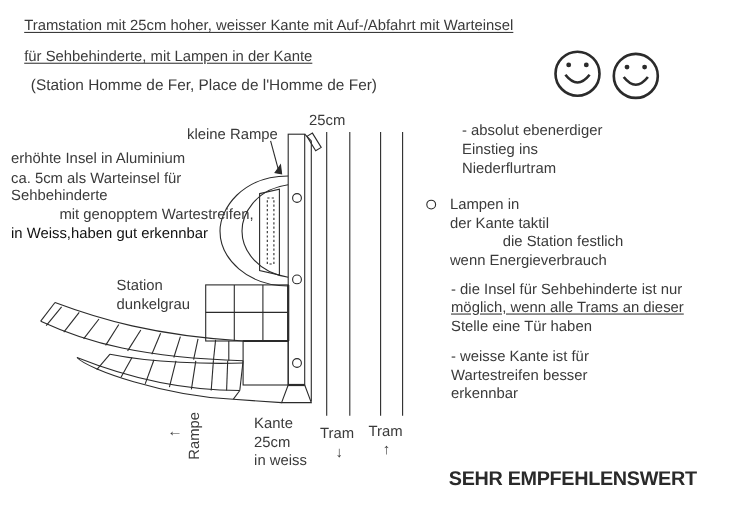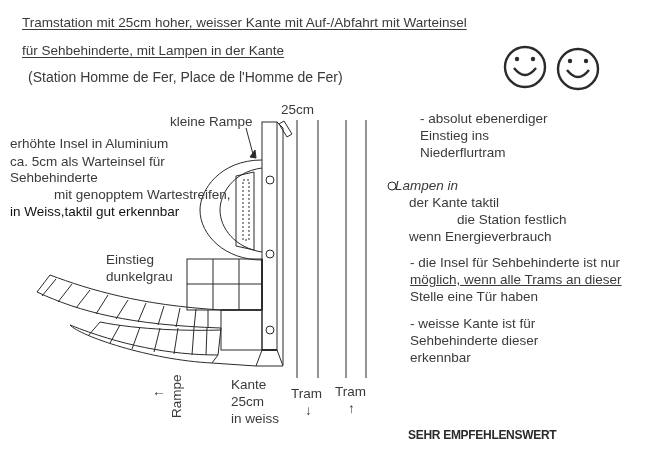--- a/index.html
+++ b/index.html
@@ -116,47 +116,47 @@
   </g>
 </svg>
 
 <div class="t" style="left:170px;top:113px;">kleine Rampe</div>
 <div class="t" style="left:281px;top:101px;">25cm</div>
 
 <div class="t" style="left:10px;top:135px;">erhöhte Insel in Aluminium</div>
 <div class="t" style="left:10px;top:153px;">ca. 5cm als Warteinsel für</div>
 <div class="t" style="left:10px;top:169px;">Sehbehinderte</div>
 <div class="t" style="left:10px;top:186px;margin-left:44px;">mit genopptem Wartestreifen,</div>
-<div class="t dark" style="left:10px;top:203px;">in Weiss,taktil gut erkennbar</div>
+<div class="t dark" style="left:10px;top:203px;">in Weiss,haben gut erkennbar</div>
 
-<div class="t" style="left:106px;top:251px;">Einstieg</div>
+<div class="t" style="left:106px;top:251px;">Station</div>
 <div class="t" style="left:106px;top:268px;">dunkelgrau</div>
 
 <div class="t" style="left:152px;top:383px;font-size:14px;">←</div>
 <div class="t" style="left:168px;top:398px;transform:rotate(-90deg);transform-origin:left top;top:418px;">Rampe</div>
 
 <div class="t" style="left:231px;top:376px;">Kante</div>
 <div class="t" style="left:231px;top:393px;">25cm</div>
 <div class="t" style="left:231px;top:410px;">in weiss</div>
 
 <div class="t" style="left:291px;top:385px;">Tram</div>
 <div class="t" style="left:305px;top:402px;">↓</div>
 <div class="t" style="left:335px;top:383px;">Tram</div>
 <div class="t" style="left:348px;top:400px;">↑</div>
 
 <div class="t" style="left:420px;top:110px;">- absolut ebenerdiger</div>
 <div class="t" style="left:420px;top:127px;">Einstieg ins</div>
 <div class="t" style="left:420px;top:144px;">Niederflurtram</div>
 
-<div class="t" style="left:395px;top:177px;font-style:italic;">Lampen in</div>
+<div class="t" style="left:409px;top:177px;">Lampen in</div>
 <div class="t" style="left:409px;top:194px;">der Kante taktil</div>
 <div class="t" style="left:409px;top:211px;margin-left:48px;">die Station festlich</div>
 <div class="t" style="left:409px;top:228px;">wenn Energieverbrauch</div>
 
 <div class="t" style="left:410px;top:254px;">- die Insel für Sehbehinderte ist nur</div>
 <div class="t" style="left:410px;top:271px;text-decoration:underline;">möglich, wenn alle Trams an dieser</div>
 <div class="t" style="left:410px;top:288px;">Stelle eine Tür haben</div>
 
 <div class="t" style="left:410px;top:315px;">- weisse Kante ist für</div>
-<div class="t" style="left:410px;top:332px;">Sehbehinderte dieser</div>
+<div class="t" style="left:410px;top:332px;">Wartestreifen besser</div>
 <div class="t" style="left:410px;top:349px;">erkennbar</div>
 
-<div class="t bold" style="left:408px;top:427px;font-size:12px;">SEHR EMPFEHLENSWERT</div>
+<div class="t bold" style="left:408px;top:427px;font-size:18px;">SEHR EMPFEHLENSWERT</div>
 
 </body></html>

